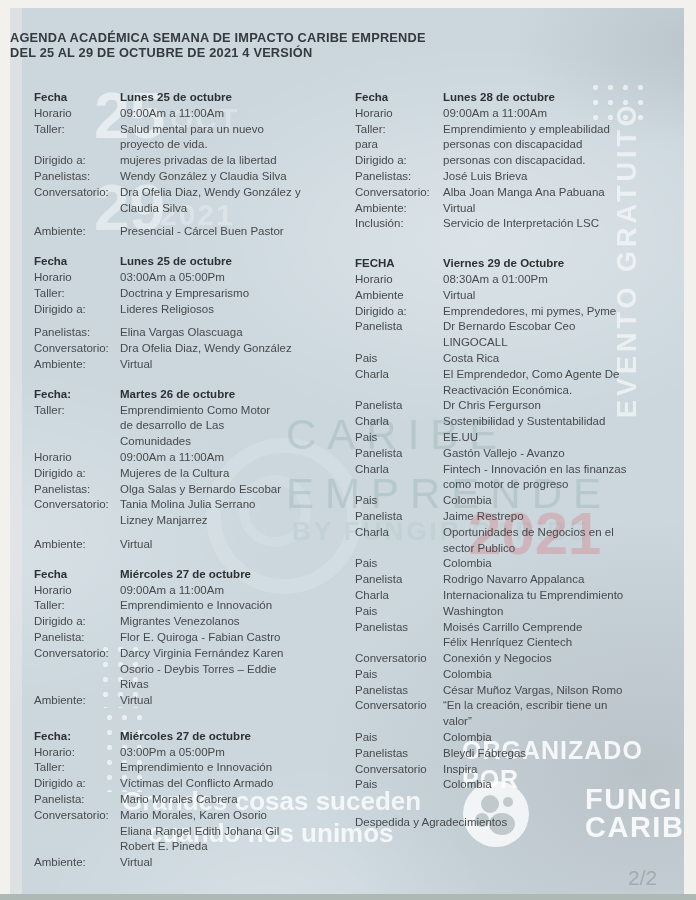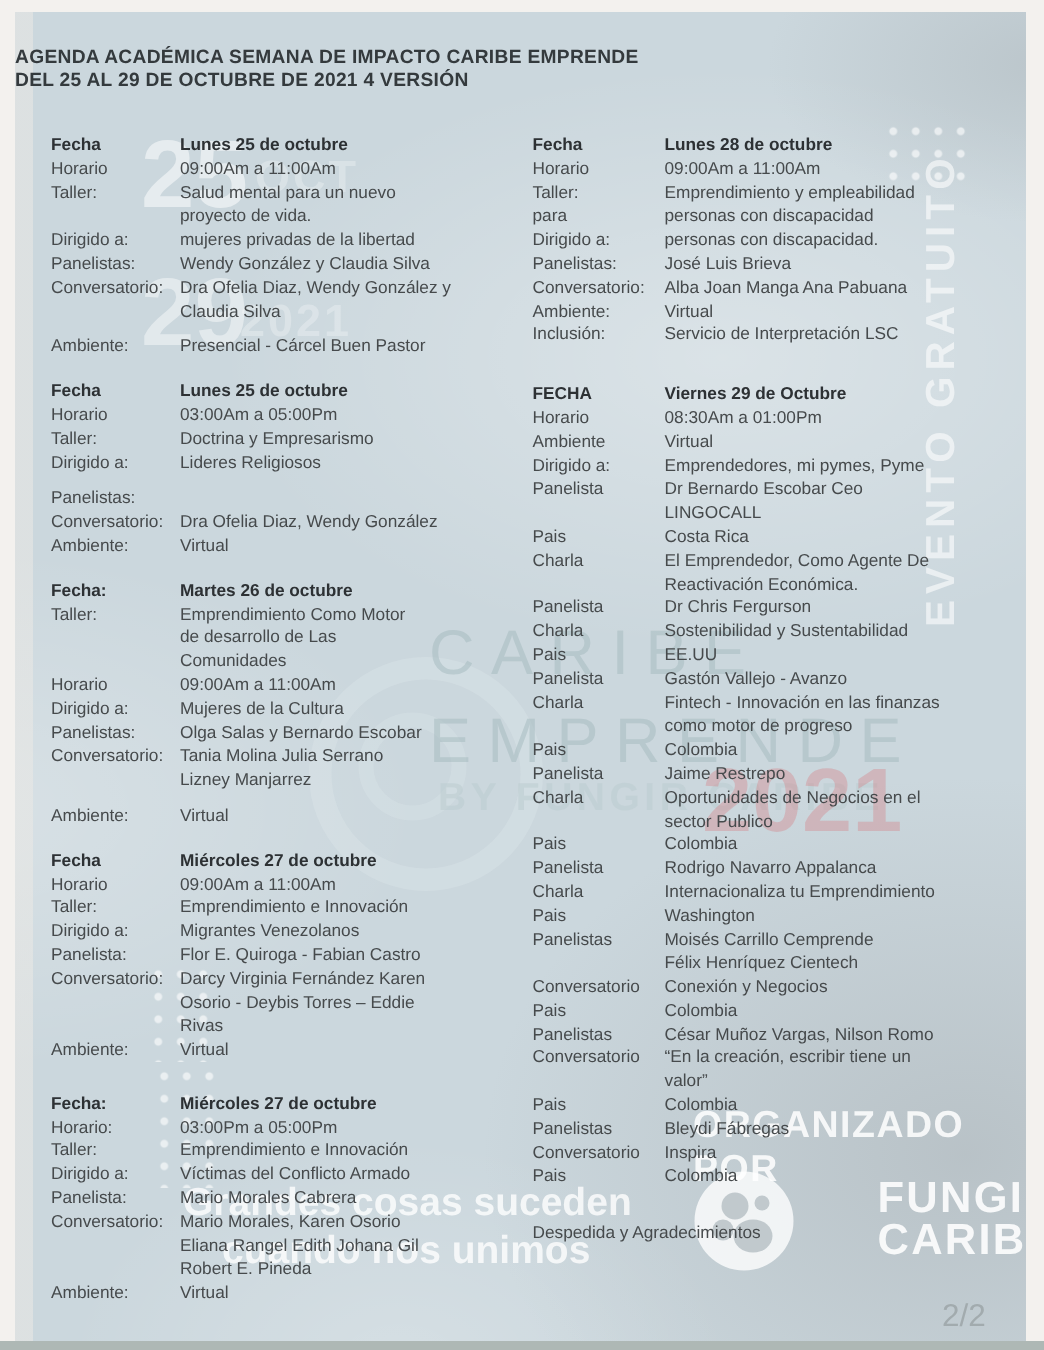--- a/index.html
+++ b/index.html
@@ -163,20 +163,21 @@
         <div class="row">
           <span class="lbl">Taller:</span>
           <span class="val">Doctrina y Empresarismo</span>
         </div>
         <div class="row">
           <span class="lbl">Dirigido a:</span>
           <span class="val">Lideres Religiosos</span>
         </div>
         <div class="row gap">
           <span class="lbl">Panelistas:</span>
+          <span class="val">Elina Vargas Olascuaga</span>
         </div>
         <div class="row">
           <span class="lbl">Conversatorio:</span>
           <span class="val">Dra Ofelia Diaz, Wendy González</span>
         </div>
         <div class="row">
           <span class="lbl">Ambiente:</span>
           <span class="val">Virtual</span>
         </div>
       </div>

